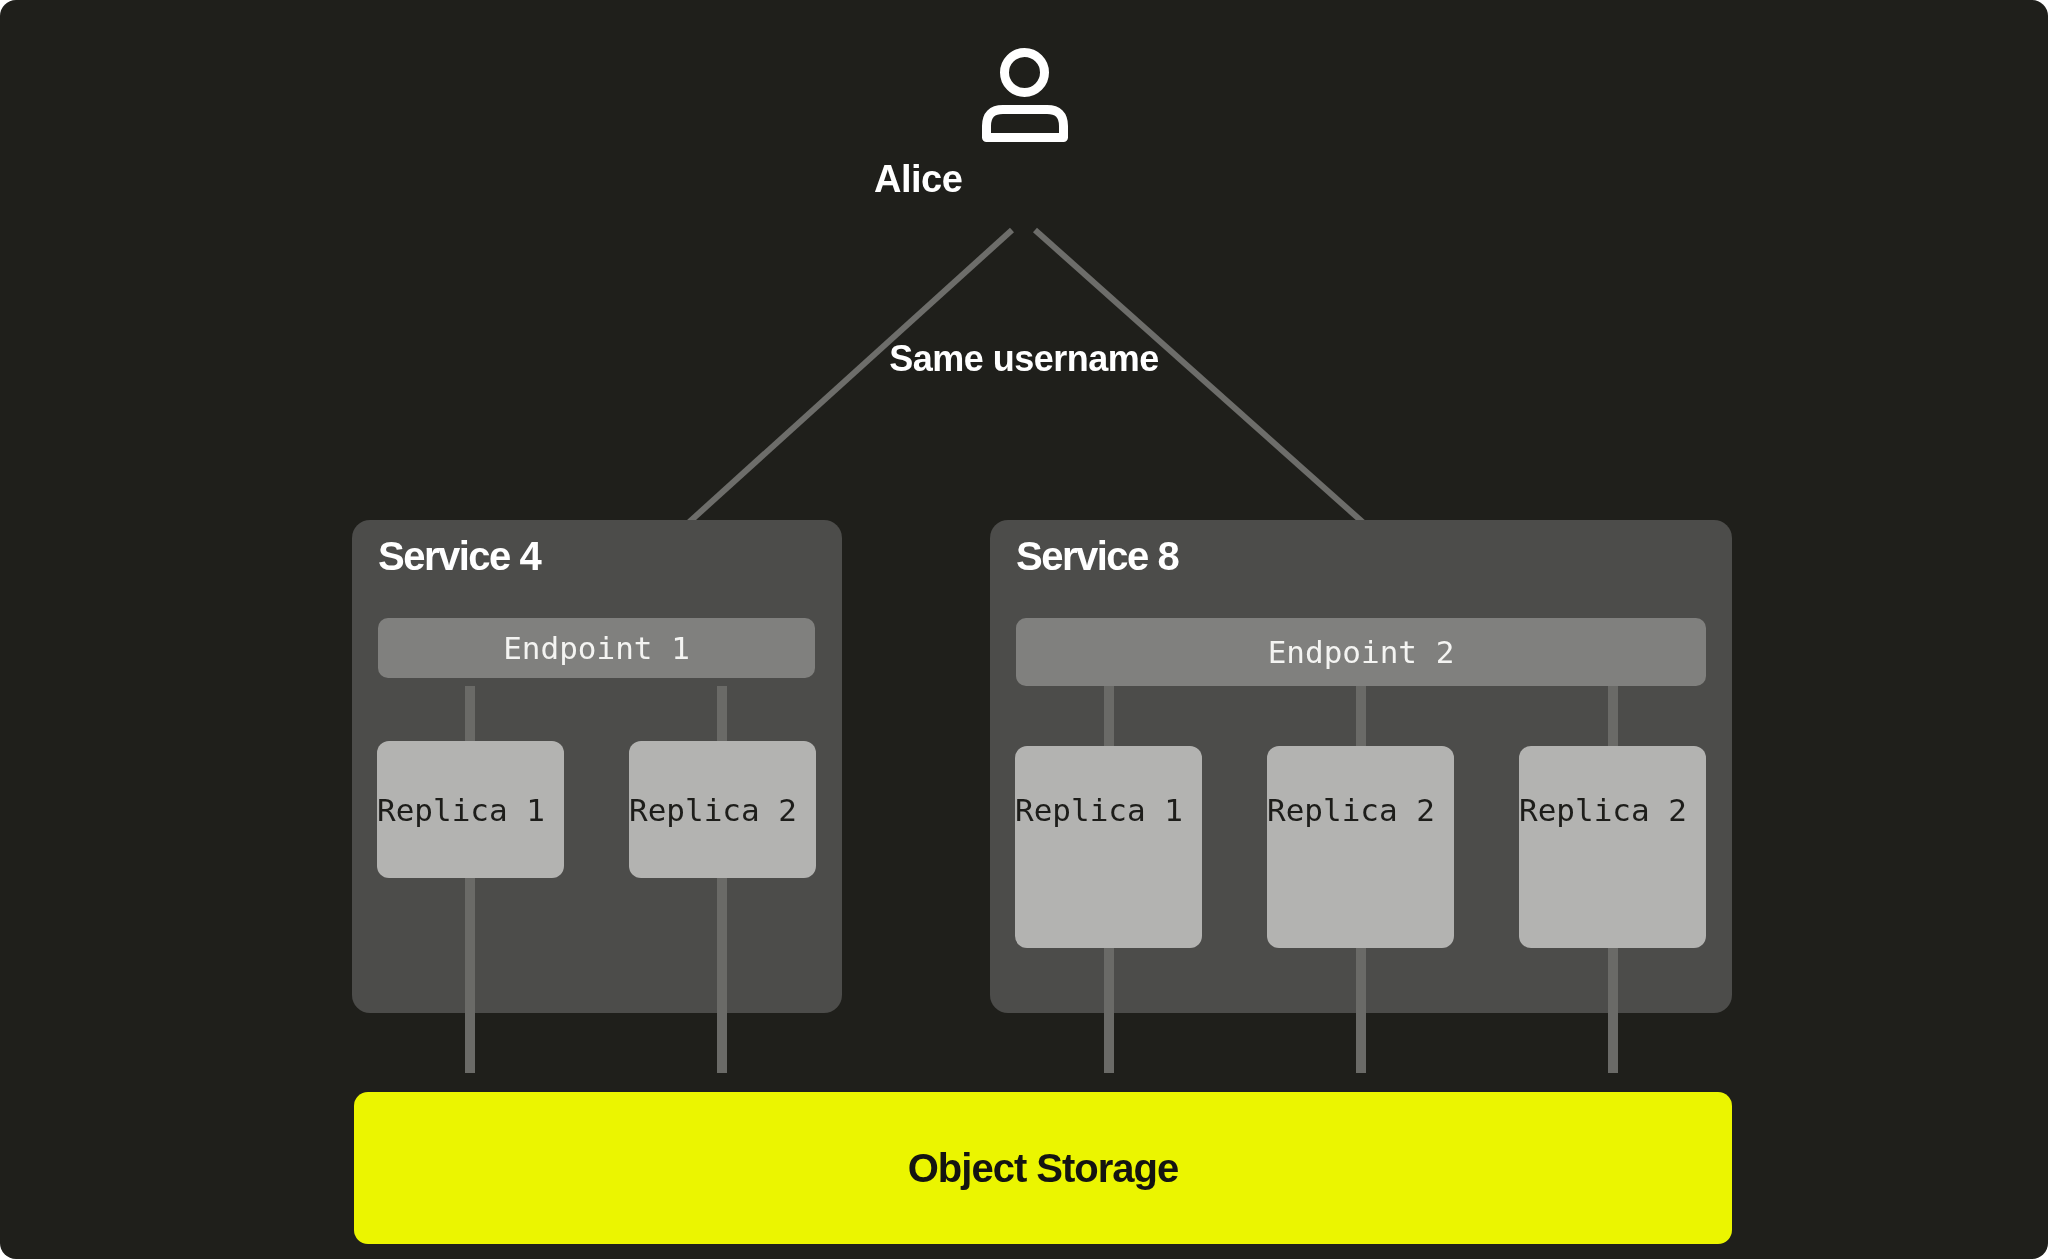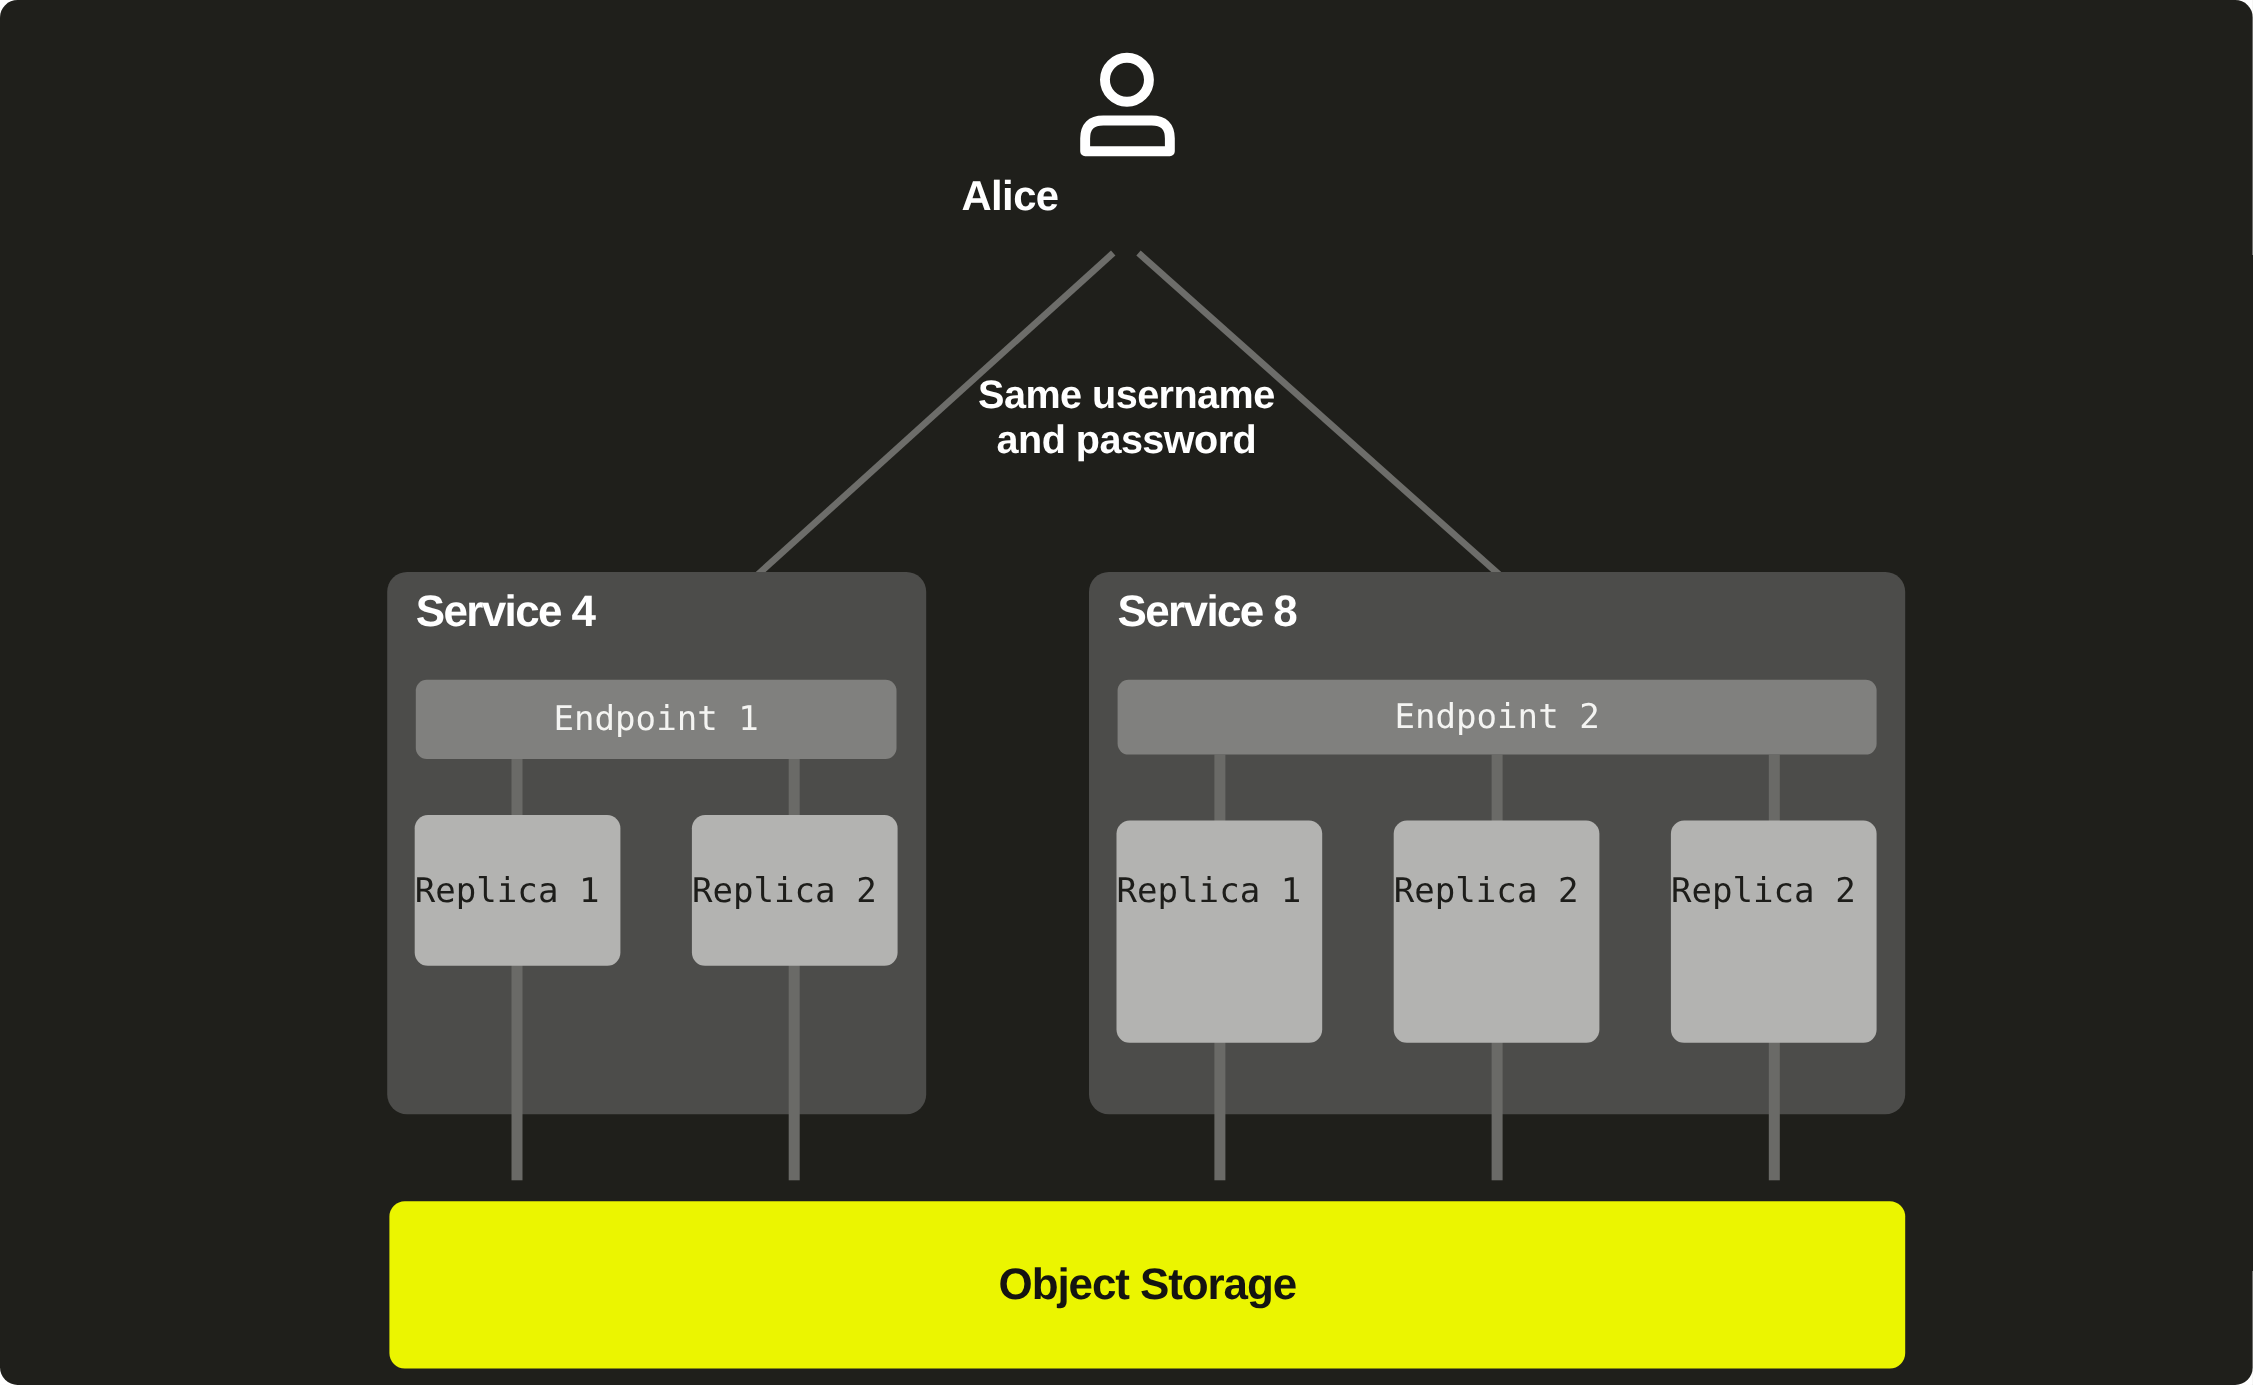--- a/index.html
+++ b/index.html
@@ -63,21 +63,21 @@
   .endpoint {
     background: #80807e;
     border-radius: 10px;
     display: flex;
     align-items: center;
     justify-content: center;
     color: #f4f4f2;
     font-family: "DejaVu Sans Mono", monospace;
     font-size: 31px;
   }
-  .endpoint-1 { left: 378px; top: 618px; width: 437px; height: 72px; }
+  .endpoint-1 { left: 378px; top: 618px; width: 437px; height: 60px; }
   .endpoint-2 { left: 1016px; top: 618px; width: 690px; height: 68px; }
 
   
   .vline {
     width: 10px;
     top: 686px;
     height: 387px;
     background: #6a6a67;
   }
   .vl-1 { left: 465px; }
@@ -139,21 +139,20 @@
       <marker id="arrowhead" viewBox="0 0 10 10" refX="7" refY="5" markerWidth="5" markerHeight="5" orient="auto-start-reverse">
         <path d="M 0 0 L 10 5 L 0 10 z" fill="#6d6d6a"></path>
       </marker>
     </defs>
     <line x1="1012" y1="230" x2="602" y2="601" stroke="#6d6d6a" stroke-width="6" marker-end="url(#arrowhead)"></line>
     <line x1="1035" y1="230" x2="1450" y2="600" stroke="#6d6d6a" stroke-width="6" marker-end="url(#arrowhead)"></line>
   </svg>
 
   <div class="abs annotation">
     <div>Same username</div>
-    <div>and password</div>
   </div>
 
   <div class="abs service-panel panel-1"></div>
   <div class="abs service-panel panel-2"></div>
 
   <div class="abs service-title title-1">Service 4</div>
   <div class="abs service-title title-2">Service 8</div>
 
   <div class="abs vline vl-1"></div>
   <div class="abs vline vl-2"></div>

